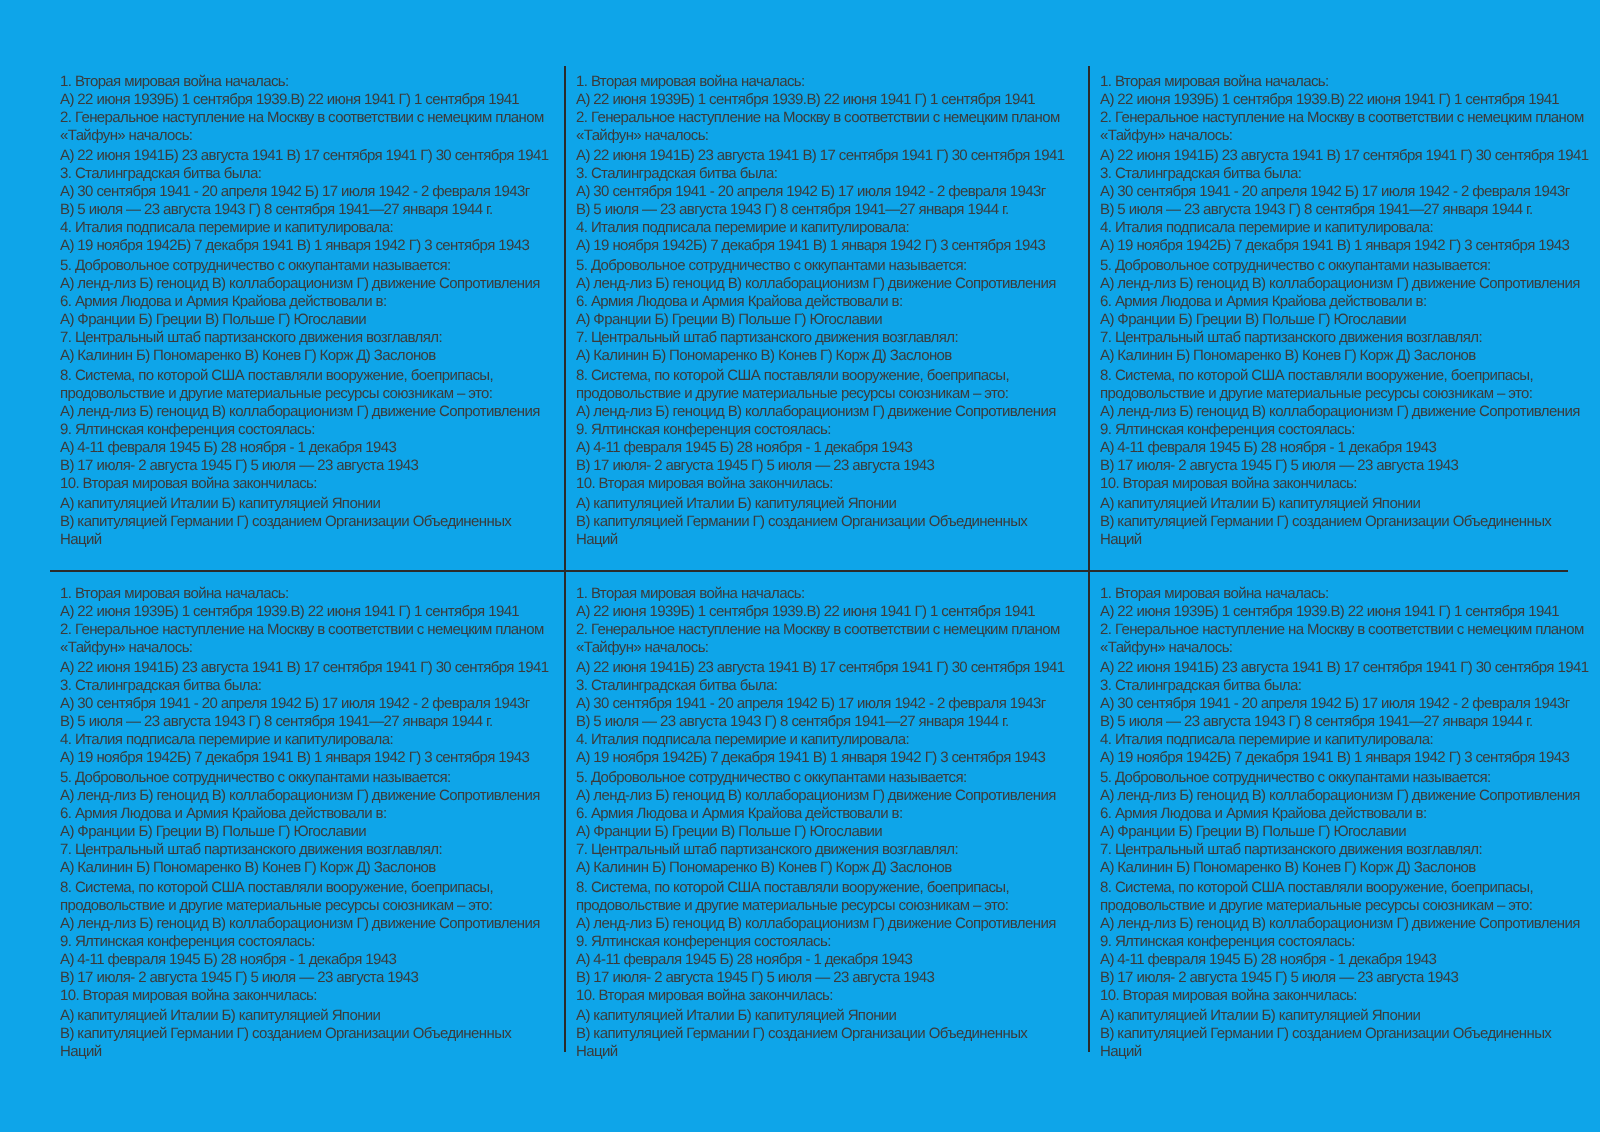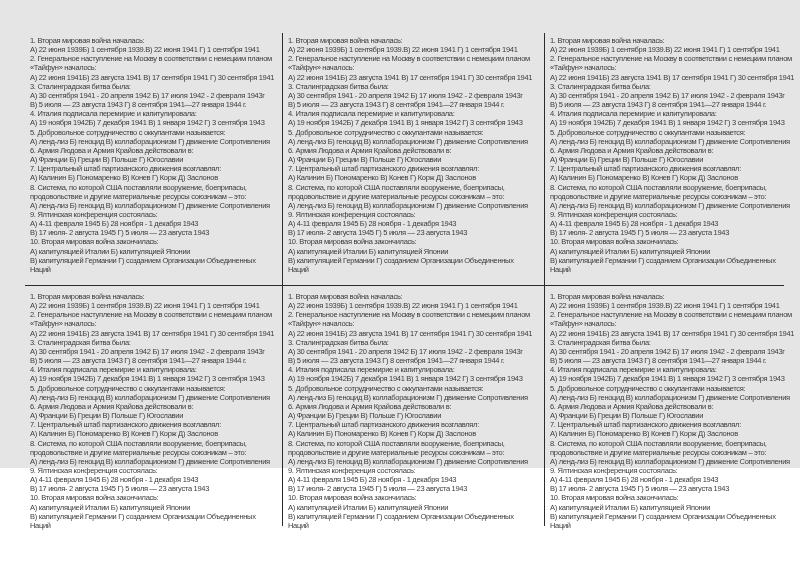--- a/index.html
+++ b/index.html
@@ -12,22 +12,22 @@
     position: relative;
     overflow: hidden;
     background: #ffffff;
     font-family: "Liberation Sans", sans-serif;
   }
   .sheet {
     position: absolute;
     left: 0;
     top: 0;
     width: 800px;
-    height: 468px;
-    background: #e5e5e5;
+    height: 566px;
+    background: #0ea5e9;
   }
   .gridline {
     position: absolute;
     background: #2b2b2b;
   }
   .vline-1 {
     left: 282px;
     top: 33px;
     width: 1px;
     height: 493px;

